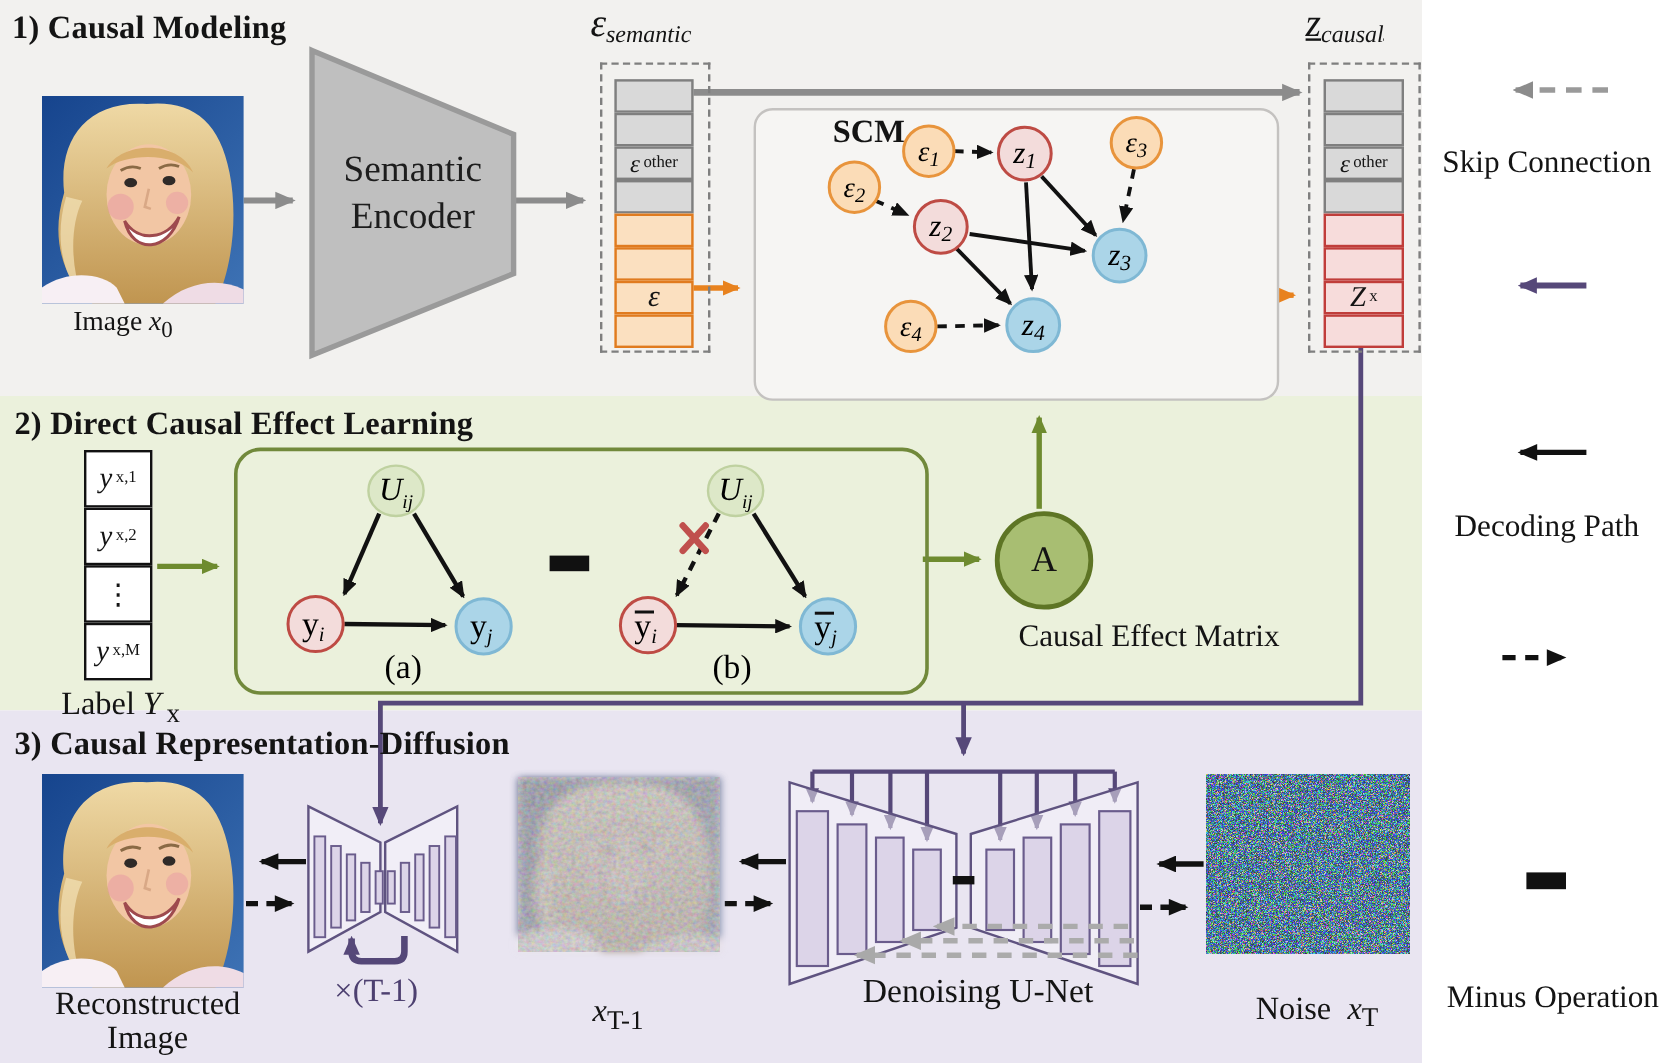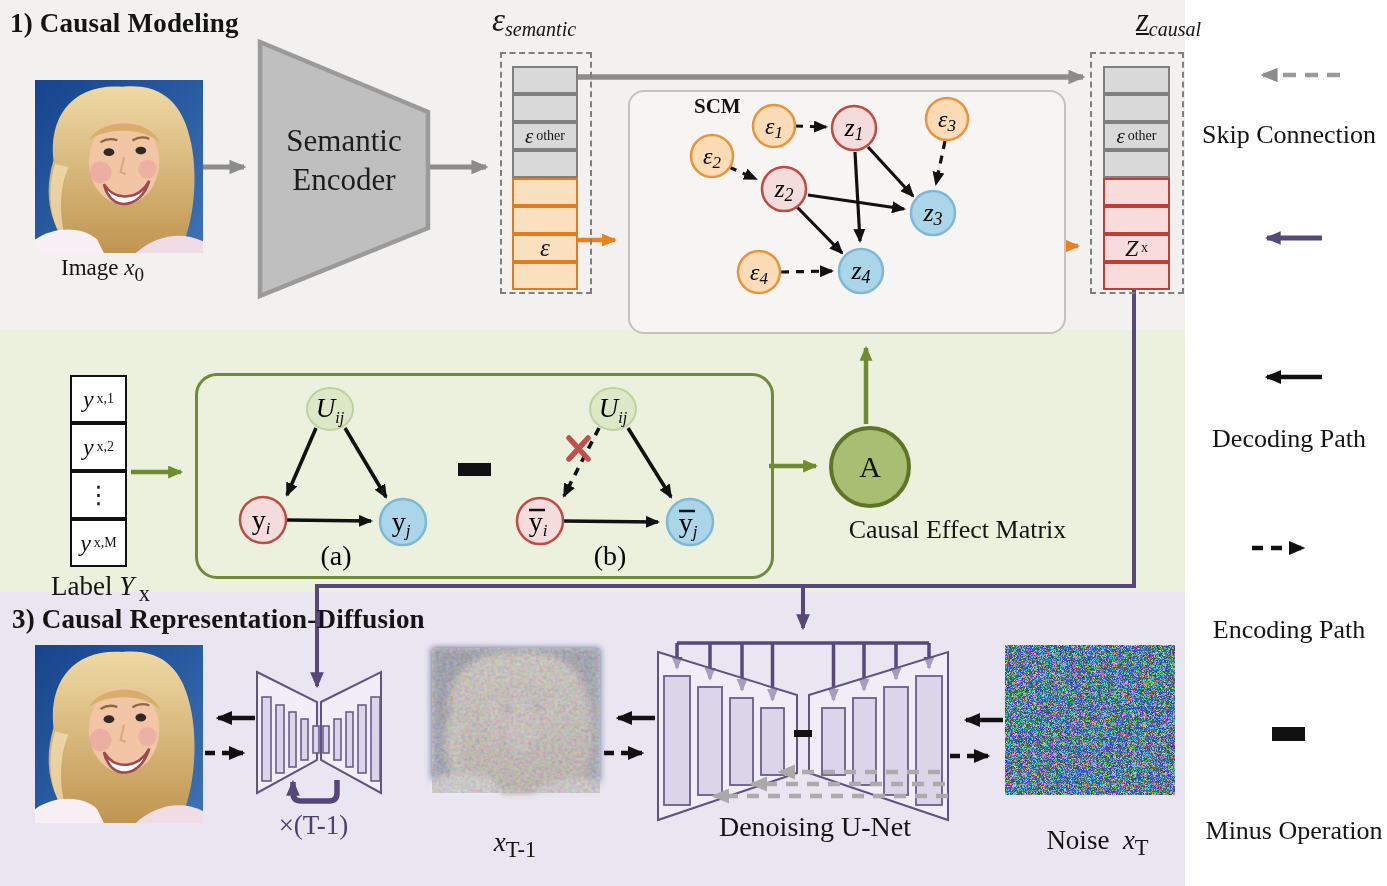--- a/index.html
+++ b/index.html
@@ -16,21 +16,21 @@
   .vec-title i{font-size:33px;font-style:italic;}
   .vec-title sub{font-size:20px;}
   .dashbox{border:2px dashed #7F7F7F;background:transparent;}
   .cell{position:absolute;box-sizing:border-box;display:flex;align-items:center;justify-content:center;font-size:21px;}
   .cell.gray{background:#D9D9D9;border:2px solid #7F7F7F;}
   .cell.orange{background:#FBE0C0;border:2.5px solid #E07B1F;}
   .cell.red{background:#F7DCDB;border:2.5px solid #C03D3A;}
   .cell.white{background:#FFF;border:2.5px solid #111;font-size:24px;}
   .cell sub{font-size:14px;}
   .scm-box{background:#F6F5F3;border:2.5px solid #C4C2C0;border-radius:16px;}
-  .scm-title{font-weight:bold;font-size:21px;}
+  .scm-title{font-weight:bold;font-size:27px;}
   .equation{font-size:25px;text-align:center;}
   .equation sub{font-size:16px;}
   .equation sub sub{font-size:11px;}
   .green-box{border:3px solid #71893B;border-radius:22px;background:transparent;}
   .a-node{width:74px;height:74px;border-radius:50%;background:#A8BE72;border:4px solid #5E7525;
           display:flex;align-items:center;justify-content:center;font-size:30px;}
   .minus-bar{background:#111;}
   .legend-label{font-size:26px;text-align:center;}
   .purple-text{color:#4D4070;font-size:27px;text-align:center;}
   .enc-text{font-size:31px;text-align:center;line-height:1.25;color:#1d1d1d;}
@@ -193,38 +193,39 @@
       <text x="226" y="46" text-anchor="middle" font-size="26" font-style="italic"><tspan>z</tspan><tspan font-size="18" dy="4">1</tspan></text>
       <circle cx="156" cy="99" r="22" fill="#F3DCDB" stroke="#BE4B44" stroke-width="2.5"></circle>
       <text x="156" y="107" text-anchor="middle" font-size="26" font-style="italic"><tspan>z</tspan><tspan font-size="18" dy="4">2</tspan></text>
       <circle cx="305" cy="123" r="22" fill="#ABD5E8" stroke="#7FB8D4" stroke-width="2.5"></circle>
       <text x="305" y="131" text-anchor="middle" font-size="26" font-style="italic"><tspan>z</tspan><tspan font-size="18" dy="4">3</tspan></text>
       <circle cx="233" cy="181" r="22" fill="#ABD5E8" stroke="#7FB8D4" stroke-width="2.5"></circle>
       <text x="233" y="189" text-anchor="middle" font-size="26" font-style="italic"><tspan>z</tspan><tspan font-size="18" dy="4">4</tspan></text>
     </g>
   </svg>
 
-  <div class="abs vec-title" style="left:1136px;top:2px;text-decoration:underline;"><i>z</i><sub>causal</sub></div>
+  <div class="abs vec-title" style="left:1088px;top:2px;text-decoration:underline;"><i>z</i><sub>causal</sub></div>
   <div class="abs dashbox" style="left:1090px;top:52px;width:90px;height:238px;">
     <div class="cell gray" style="left:11px;top:12px;width:67px;height:28px;"></div>
     <div class="cell gray" style="left:11px;top:40px;width:67px;height:28px;"></div>
     <div class="cell gray" style="left:11px;top:68px;width:67px;height:28px;">
         <i>ε</i>
         <sub> other</sub>
       </div>
     <div class="cell gray" style="left:11px;top:96px;width:67px;height:28px;"></div>
     <div class="cell red" style="left:11px;top:124px;width:67px;height:28px;"></div>
     <div class="cell red" style="left:11px;top:152px;width:67px;height:28px;"></div>
     <div class="cell red" style="left:11px;top:180px;width:67px;height:28px;font-size:24px;">
         <i>Z</i>
         <sub> x</sub>
       </div>
     <div class="cell red" style="left:11px;top:208px;width:67px;height:28px;"></div>
   </div>
 
+  <div class="abs sec-title" style="left:12px;top:338px;">2) Direct Causal Effect Learning</div>
 
   <div class="abs" style="left:70px;top:375px;width:57px;height:192px;">
     <div class="cell white" style="left:0;top:0;width:57px;height:48px;">
         <i>y</i>
         <sub> x,1</sub>
       </div>
     <div class="cell white" style="left:0;top:48px;width:57px;height:48px;">
         <i>y</i>
         <sub> x,2</sub>
       </div>
@@ -278,20 +279,24 @@
 
   <div class="abs a-node" style="left:829px;top:426px;">A</div>
   <div class="abs cap" style="left:815px;top:516px;width:285px;text-align:center;">Causal Effect Matrix</div>
 
   <div class="abs sec-title" style="left:12px;top:604px;">3) Causal Representation-Diffusion</div>
 
   <div class="abs" style="left:35px;top:645px;width:168px;height:178px;">
     <svg width="100%" height="100%" viewBox="0 0 100 103" preserveAspectRatio="none">
         <use href="#face-art"></use>
       </svg>
+  </div>
+  <div class="abs cap" style="left:33px;top:822px;width:180px;font-size:27px;">
+    <div>Reconstructed</div>
+    <div>Image</div>
   </div>
 
   <svg class="abs" style="left:248px;top:660px;" width="140" height="150">
     <polygon points="9,12 69,42 69,100 9,133" fill="rgba(248,246,252,0.55)" stroke="#5F5380" stroke-width="2"></polygon>
     <polygon points="73,42 133,12 133,133 73,100" fill="rgba(248,246,252,0.55)" stroke="#5F5380" stroke-width="2"></polygon>
     <g fill="#DCD4E8" stroke="#6A5C8C" stroke-width="1.6">
       <rect x="14" y="37" width="9" height="84"></rect>
         <rect x="28" y="45" width="8" height="68"></rect>
       <rect x="41" y="52" width="7" height="55"></rect>
         <rect x="53" y="59" width="7" height="41"></rect>
@@ -374,17 +379,16 @@
         </feComponentTransfer>
       </filter>
     </defs>
     <rect width="170" height="150" fill="#1a1022"></rect>
     <rect width="170" height="150" filter="url(#fNoiseHard)" opacity="0.92"></rect>
   </svg>
   <div class="abs cap" style="left:1015px;top:826px;width:165px;font-size:27px;">Noise&nbsp;&nbsp;<i>x</i><sub>T</sub></div>
 
   <div class="abs legend-label" style="left:1198px;top:120px;width:182px;">Skip Connection</div>
   <div class="abs legend-label" style="left:1198px;top:424px;width:182px;">Decoding Path</div>
-  <div class="abs legend-label" style="left:1198px;top:615px;width:182px;">Encoding Path</div>
   <div class="abs minus-bar" style="left:1272px;top:727px;width:33px;height:14px;"></div>
   <div class="abs legend-label" style="left:1198px;top:816px;width:192px;">Minus Operation</div>
 
 </div>
 
 </body></html>

